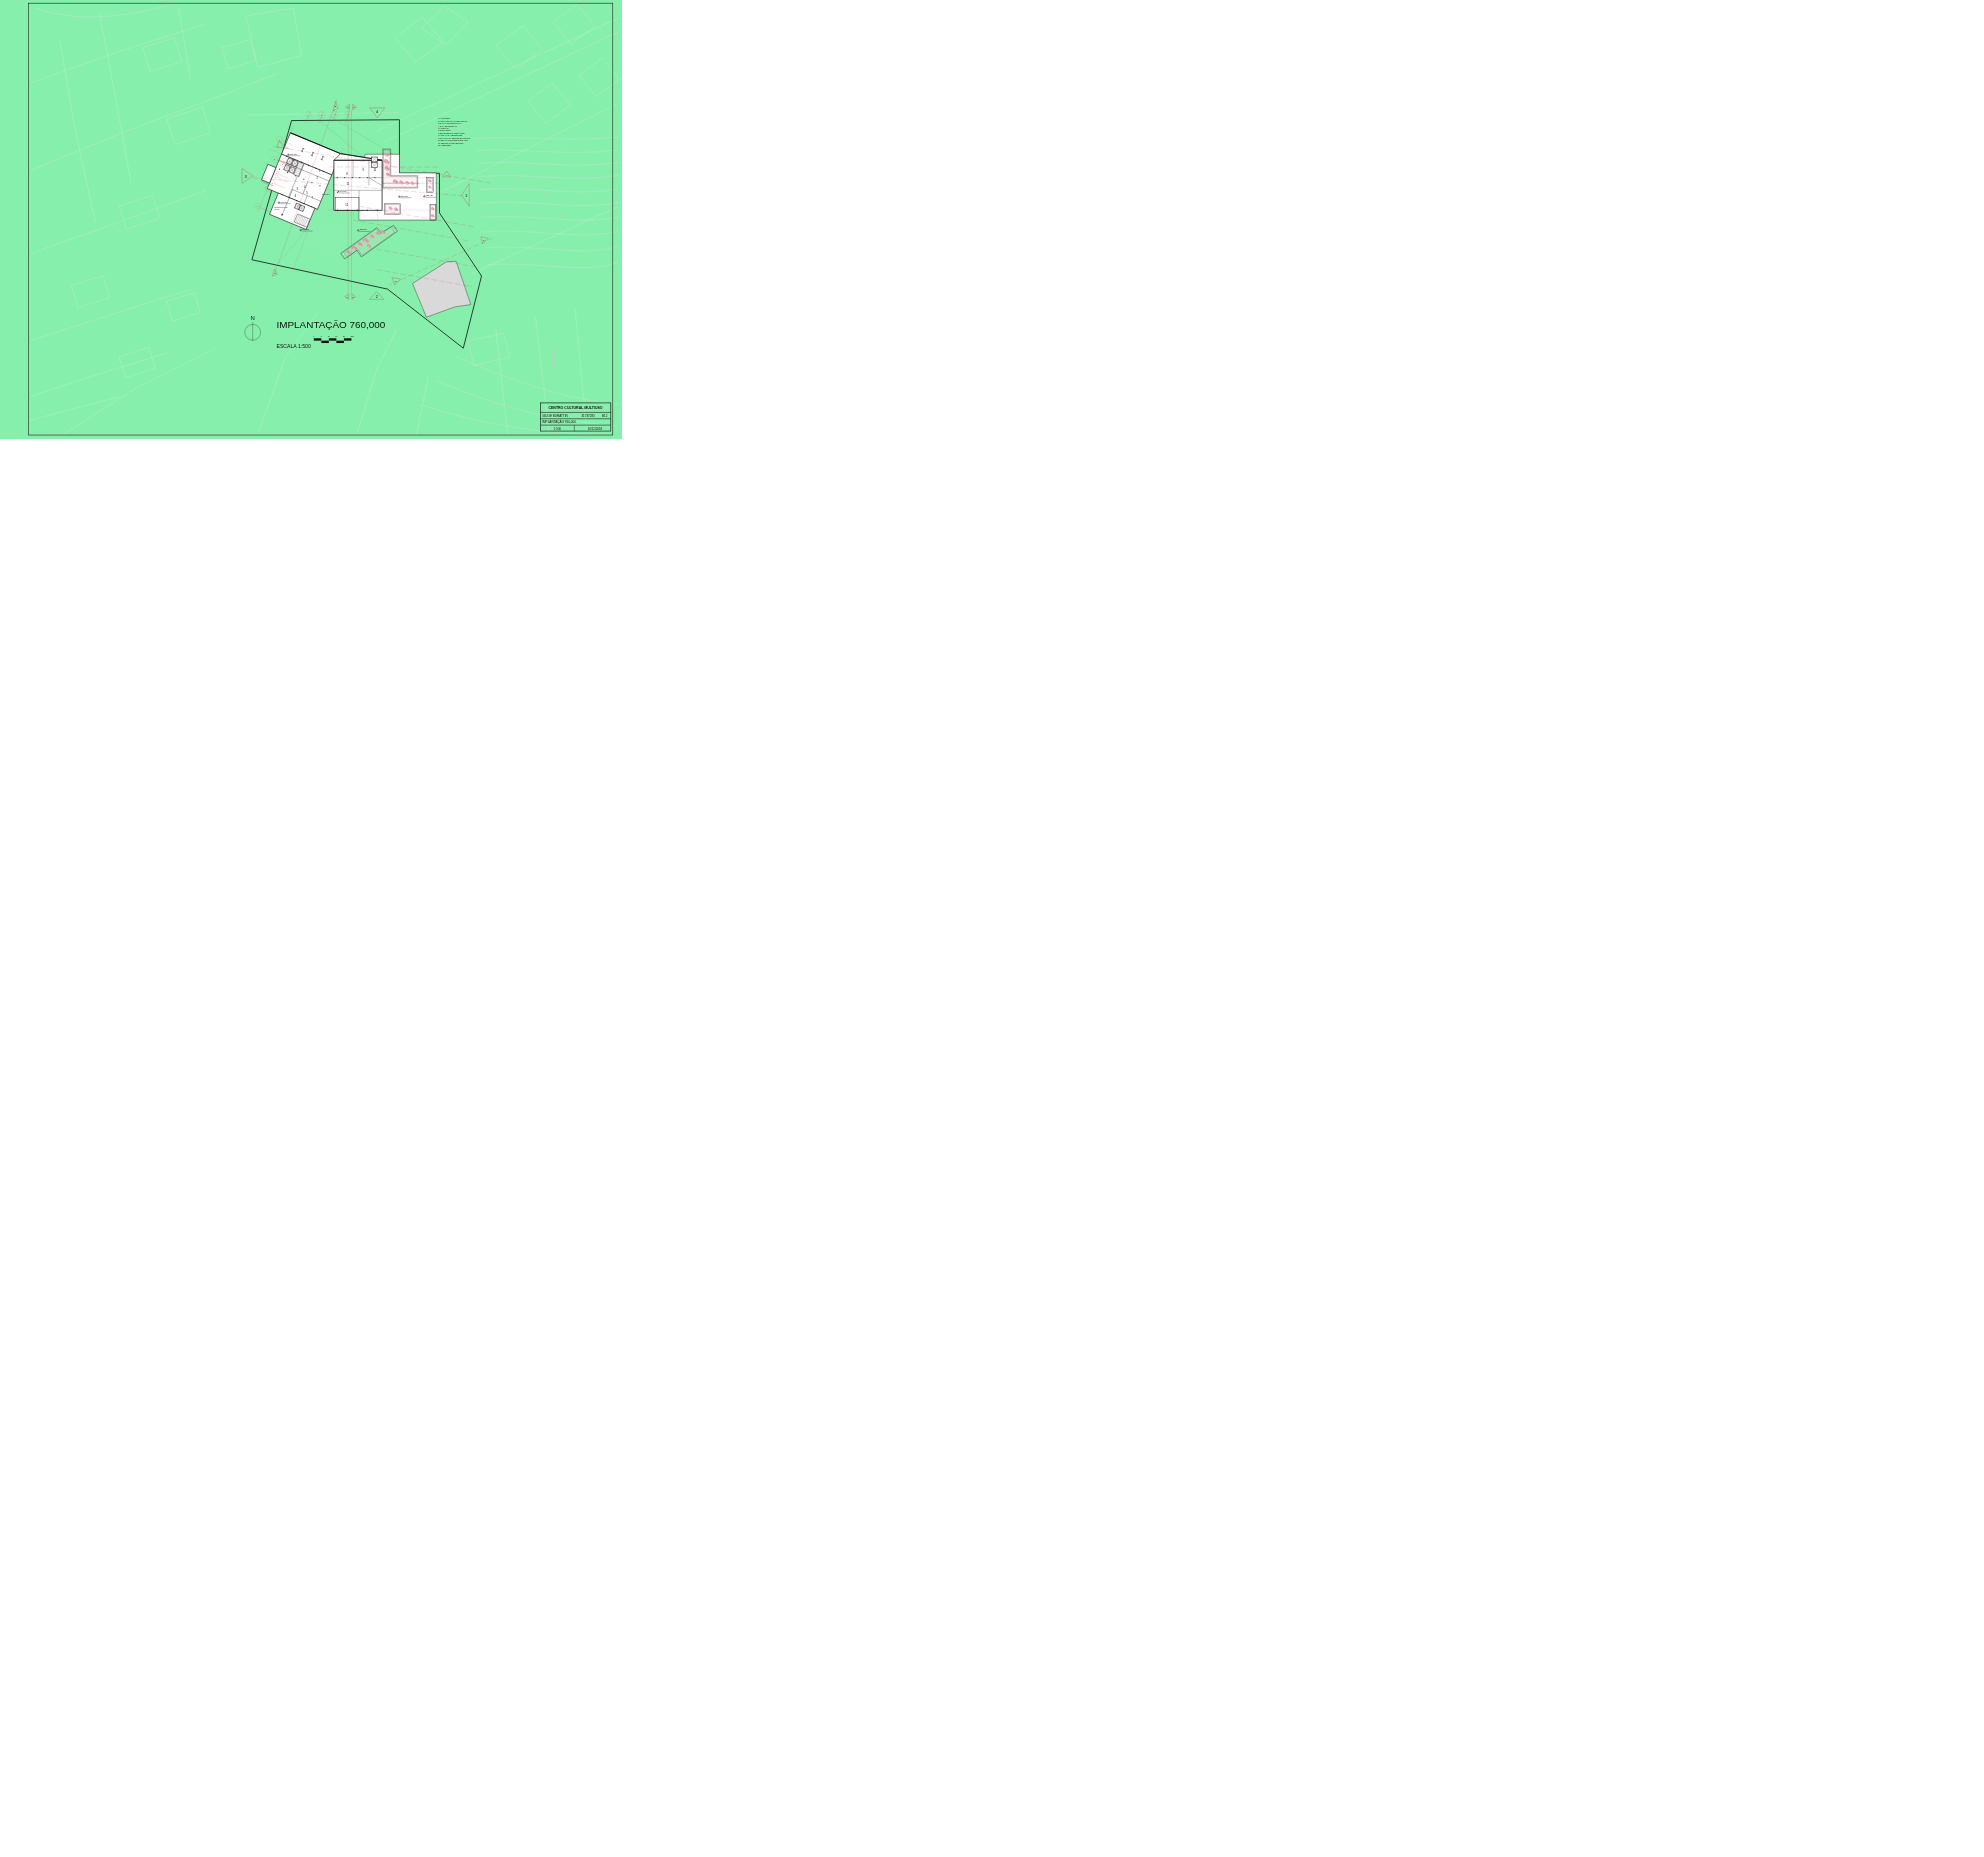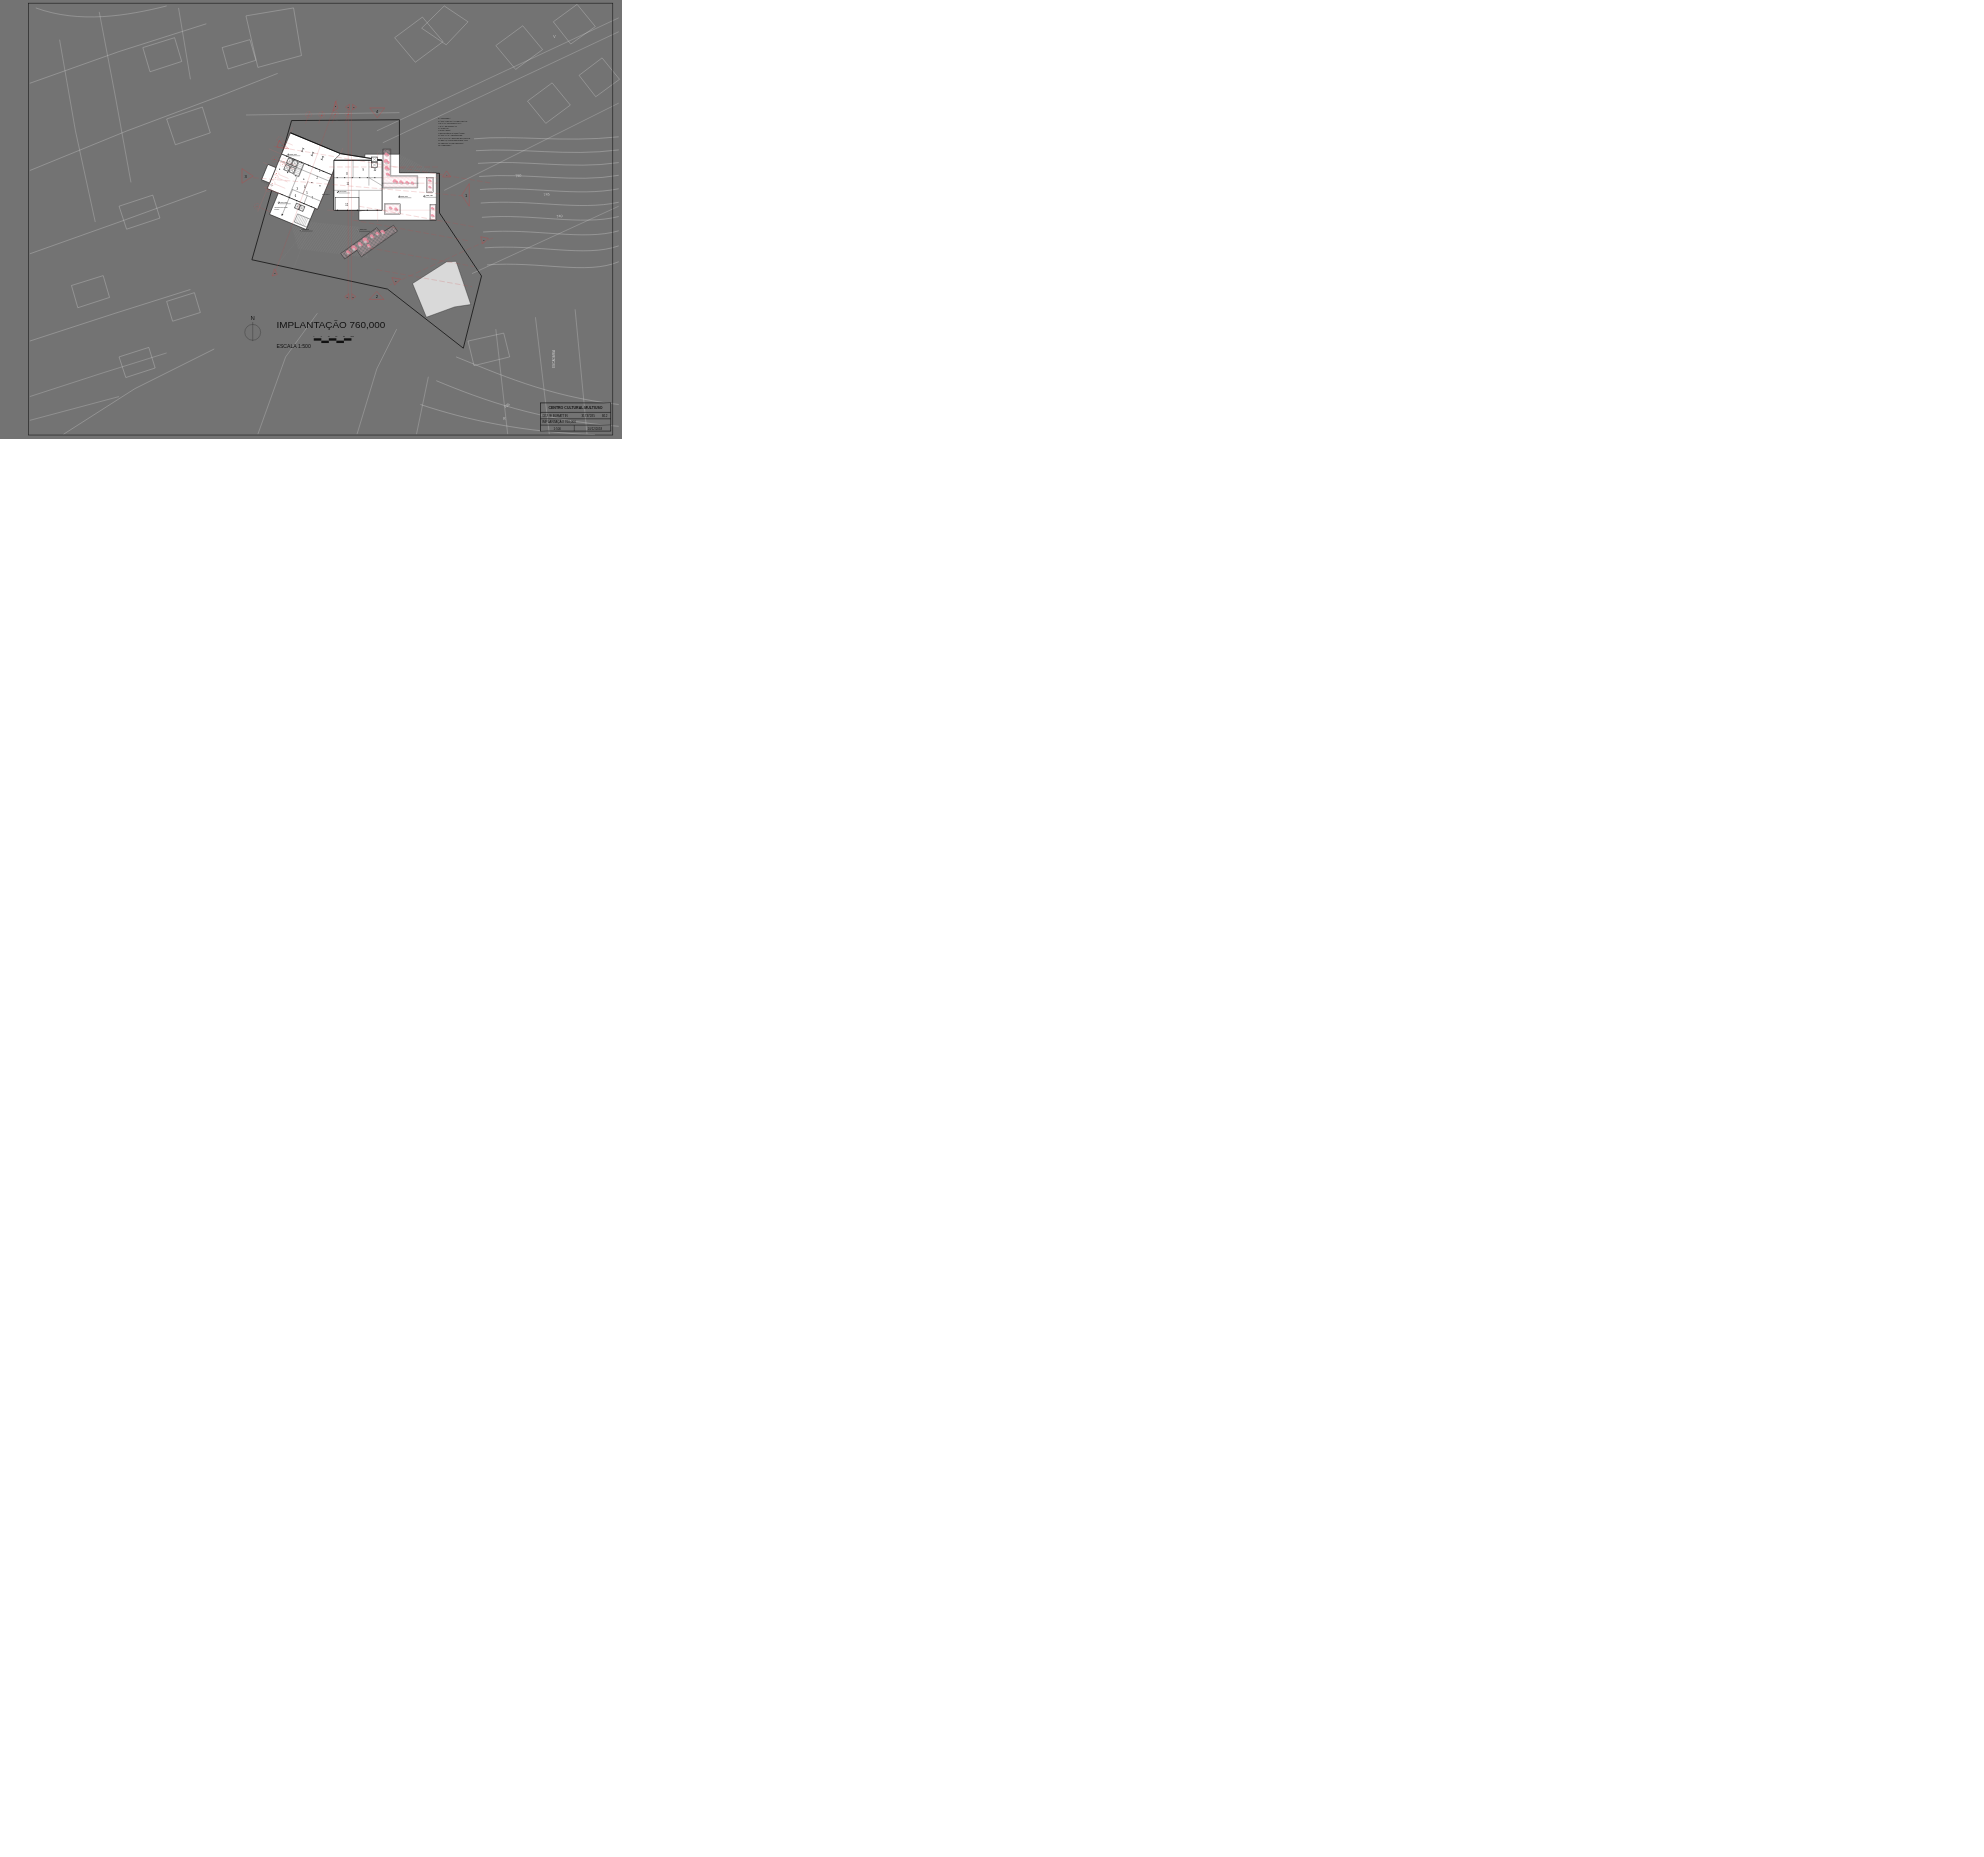--- a/index.html
+++ b/index.html
@@ -1,16 +1,16 @@
 <!DOCTYPE html>
 <html style="font-size:6.4px"><head>
 <meta charset="utf-8">
 <style>
   html,body{margin:0;padding:0;background:#fff;}
-  .sheet{position:relative;width:622px;height:439px;background:#737373;overflow:hidden;
+  .sheet{position:relative;width:622px;height:439px;background:#86efac;overflow:hidden;
          font-family:"Liberation Sans", sans-serif;}
   svg text{font-family:"Liberation Sans", sans-serif;fill:#111;}
   .fab{stroke:#e6e6e6;fill:none;stroke-width:0.7;}
   .fab2{stroke:#ededed;fill:none;stroke-width:0.6;}
   .cont{stroke:#dedede;fill:none;stroke-width:0.8;}
   .glab{fill:#c8c8c8;}
   .bnd{fill:none;stroke:#111;stroke-width:2;}
   .wall{fill:#fff;stroke:#141414;stroke-width:1.4;}
   .poche{fill:#fff;stroke:#141414;stroke-width:1.3;}
   .rl{stroke:#c94646;fill:none;stroke-width:0.45;}

